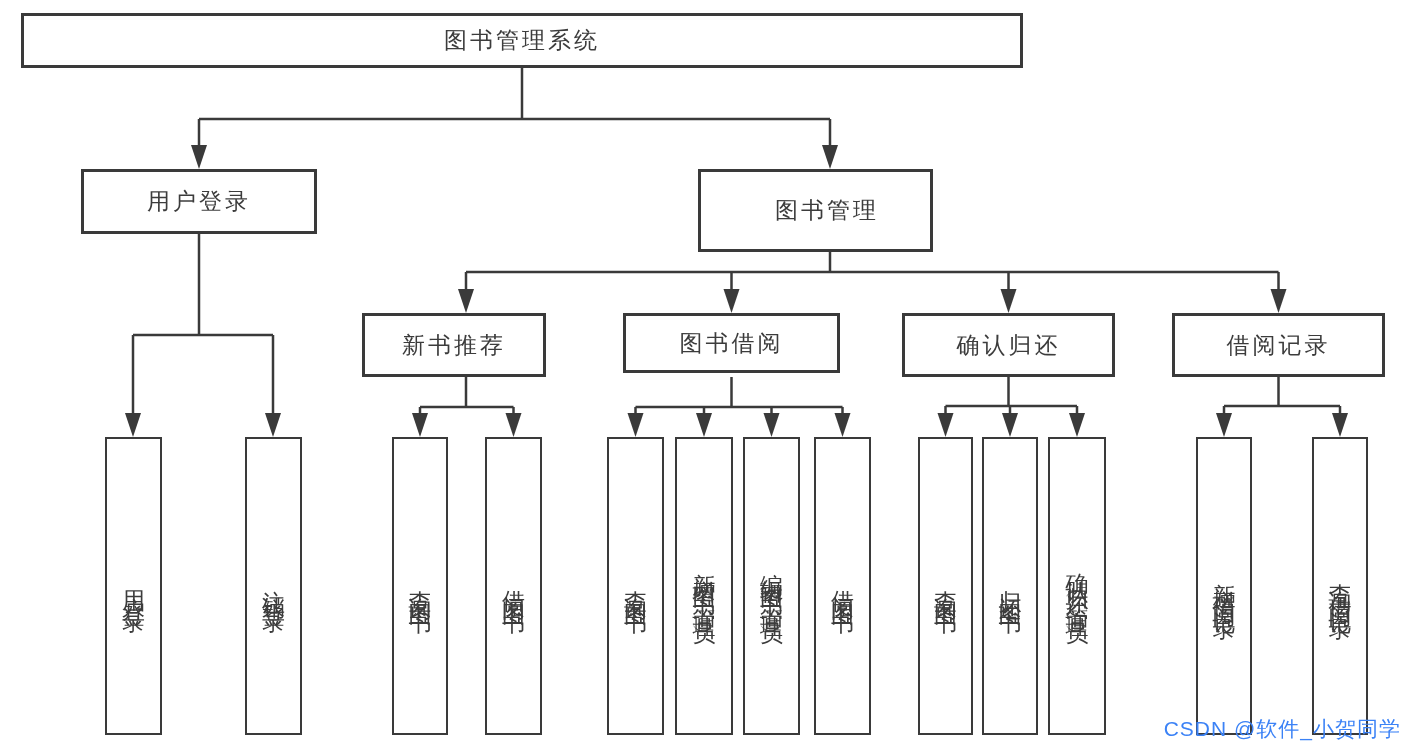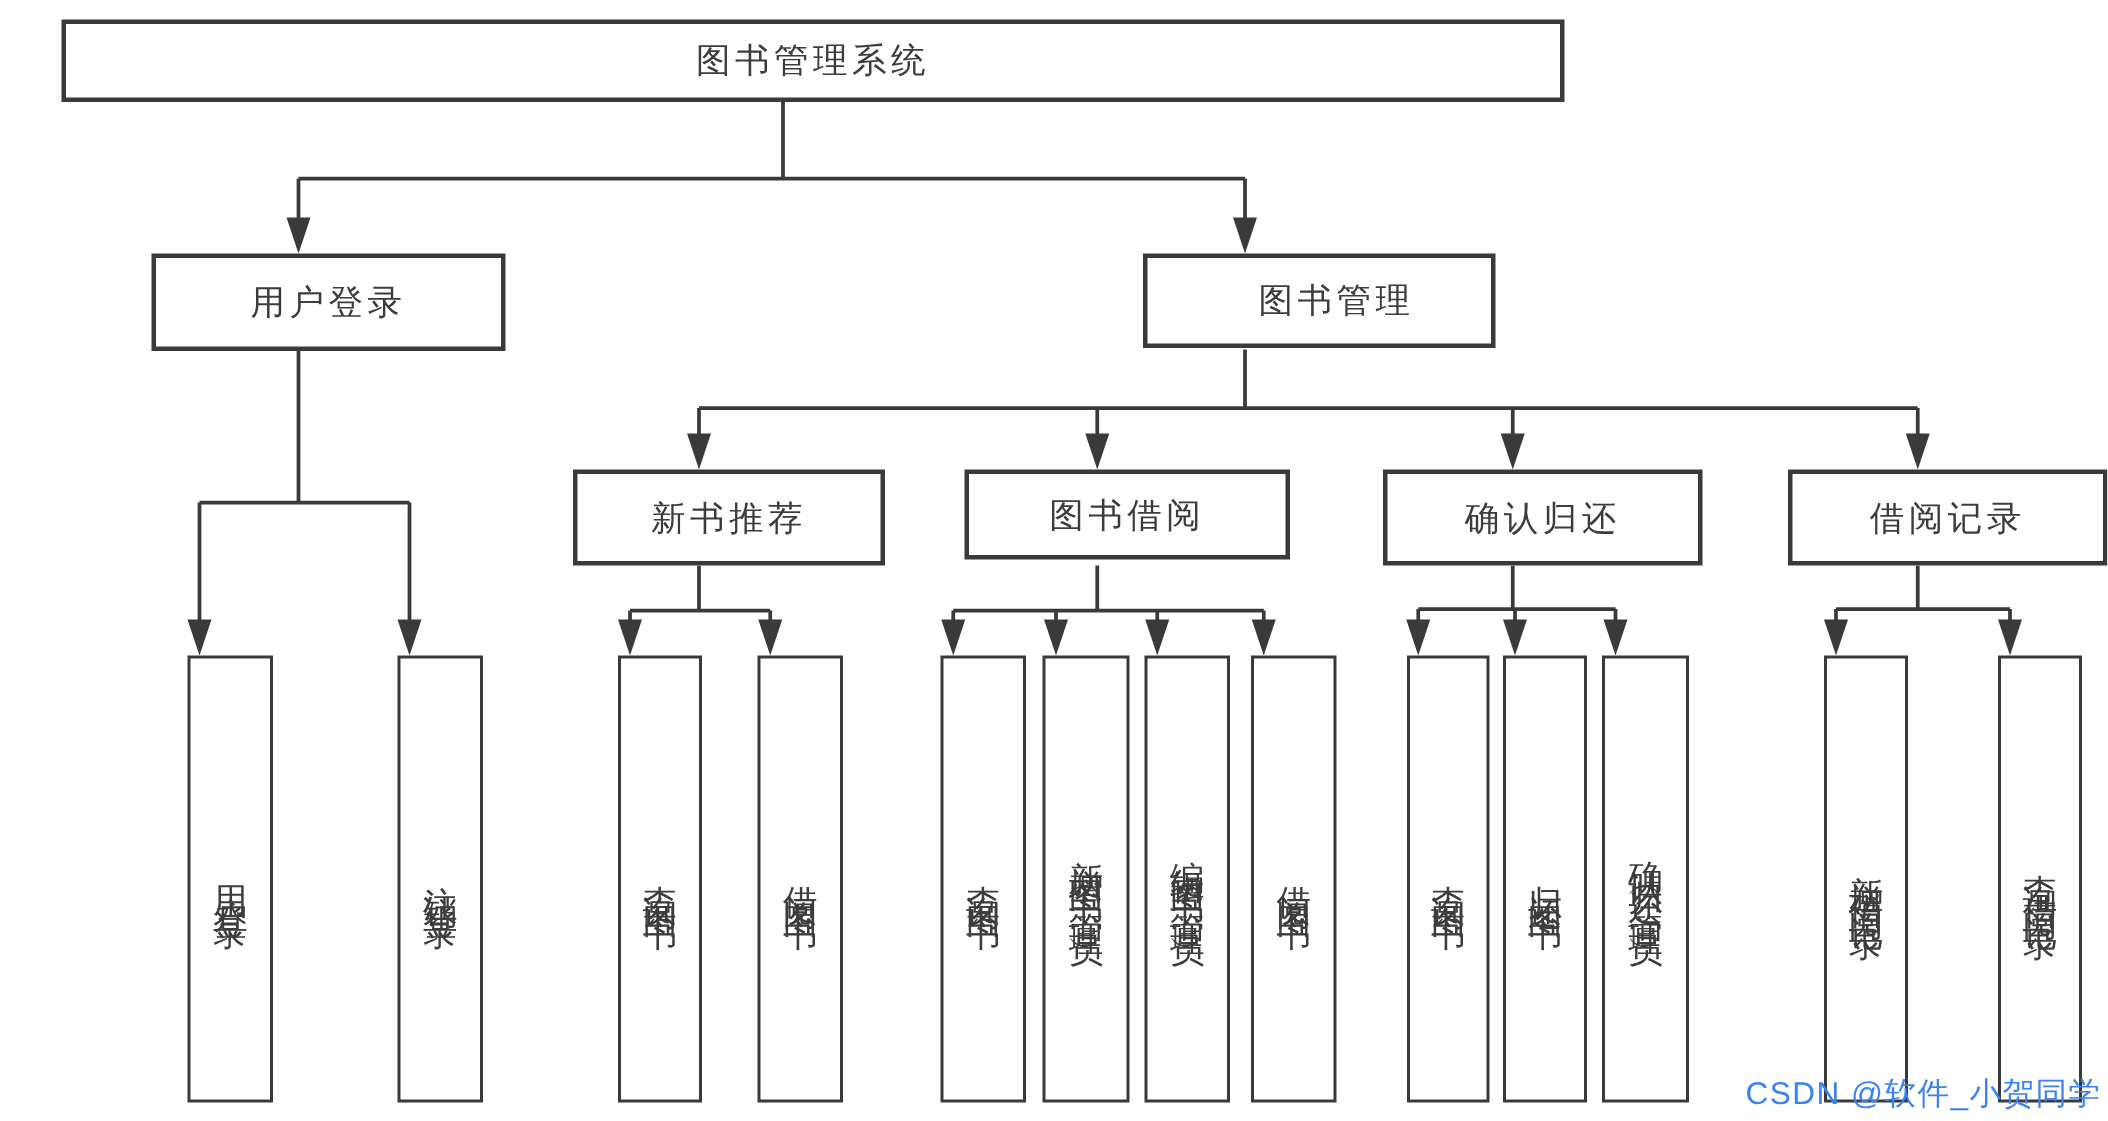--- a/index.html
+++ b/index.html
@@ -28,21 +28,20 @@
     background: #ffffff;
     border: 3px solid #3a3a3a;
     color: #3c3c3c;
     display: flex;
     align-items: center;
     justify-content: center;
     font-size: 23px;
     letter-spacing: 3px;
     text-align: center;
     white-space: nowrap;
-    margin-left: 20px;
   }
   .leaf {
     border-width: 2.5px;
     writing-mode: vertical-rl;
     text-orientation: mixed;
     letter-spacing: 7px;
     white-space: normal;
     line-height: 1;
   }
   .watermark {
@@ -144,23 +143,23 @@
     </g>
     <g fill="#3a3a3a" stroke="none">
       <polygon points="1216,413 1232,413 1224,437"></polygon>
       <polygon points="1332,413 1348,413 1340,437"></polygon>
     </g>
   </svg>
 
   <div class="node" style="left:21px; top:13px; width:1002px; height:55px;">图书管理系统</div>
 
   <div class="node" style="left:81px; top:169px; width:236px; height:65px;">用户登录</div>
-  <div class="node" style="left:742px; top:169px; width:235px; height:63px;padding-left:23px;">图书管理</div>
+  <div class="node" style="left:698px; top:169px; width:235px; height:83px;padding-left:23px;">图书管理</div>
 
-  <div class="node" style="left:362px; top:313px; width:208px; height:64px;">新书推荐</div>
+  <div class="node" style="left:362px; top:313px; width:184px; height:64px;">新书推荐</div>
   <div class="node" style="left:623px; top:313px; width:217px; height:60px;">图书借阅</div>
   <div class="node" style="left:902px; top:313px; width:213px; height:64px;">确认归还</div>
   <div class="node" style="left:1172px; top:313px; width:213px; height:64px;">借阅记录</div>
 
   <div class="node leaf" style="left:105px; top:437px; width:57px; height:298px;">用户登录</div>
   <div class="node leaf" style="left:245px; top:437px; width:57px; height:298px;">注销登录</div>
 
   <div class="node leaf" style="left:392px; top:437px; width:56px; height:298px;">查询图书</div>
   <div class="node leaf" style="left:485px; top:437px; width:57px; height:298px;">借阅图书</div>
 

